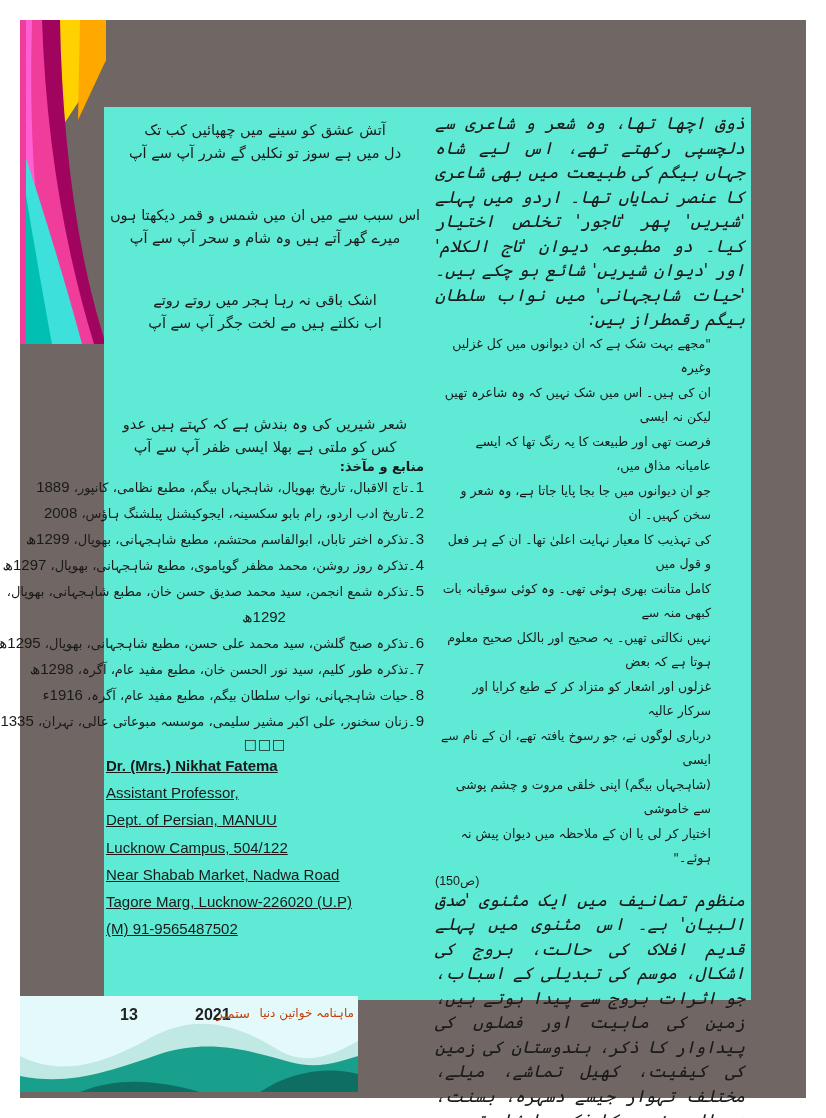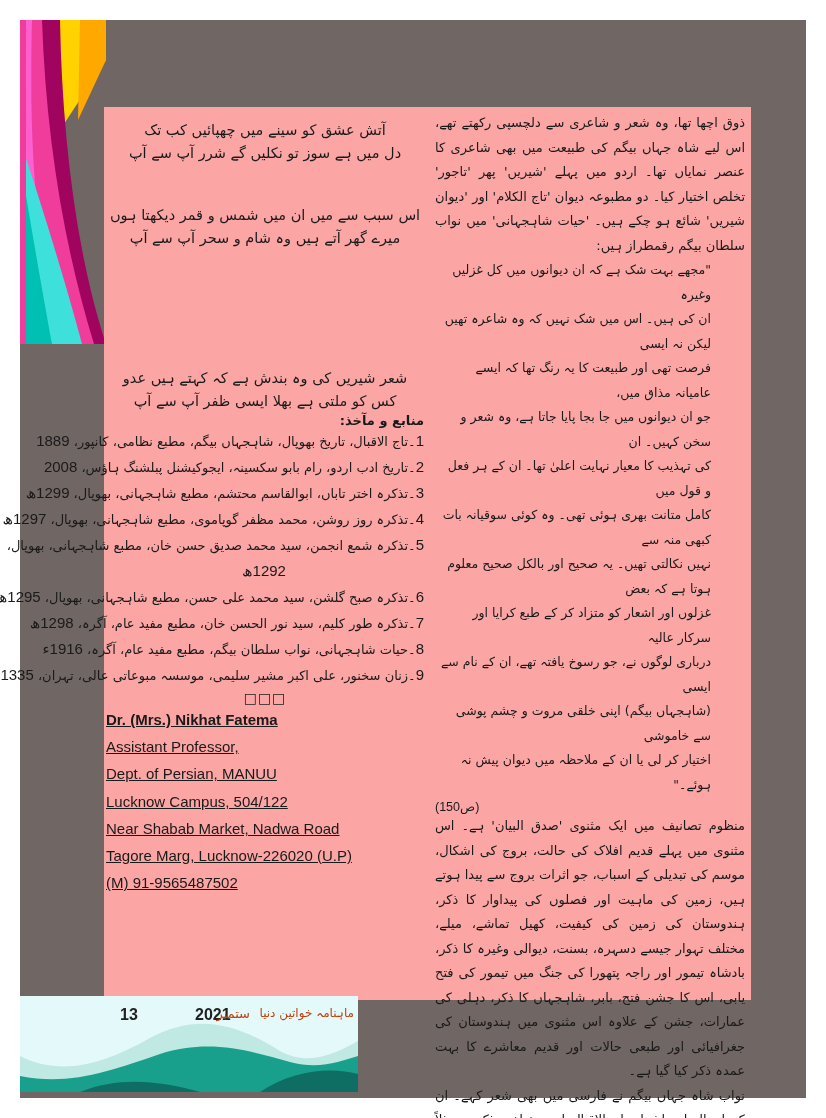--- a/index.html
+++ b/index.html
@@ -1,33 +1,33 @@
 <!DOCTYPE html>
 <html><head>
 <meta charset="utf-8">
 <style>
   html, body { margin:0; padding:0; background:#ffffff; }
   body { width:826px; height:1118px; position:relative; overflow:hidden;
          font-family:"DejaVu Sans", sans-serif; color:#1a1a1a; }
   .gray-bg { position:absolute; left:20px; top:20px; width:786px; height:1078px; background:#706764; }
   .deco-strip { position:absolute; left:20px; top:20px; width:86px; height:324px; overflow:hidden; }
   .deco-strip svg { width:100%; height:100%; display:block; }
-  .paper { position:absolute; left:104px; top:107px; width:647px; height:893px; background:#fca5a5; }
+  .paper { position:absolute; left:104px; top:107px; width:647px; height:893px; background:#5eead4; }
   .col-left { position:absolute; left:0; top:0; width:322px; height:893px; }
   .col-right { position:absolute; left:325px; top:0; width:322px; height:893px; }
   .urdu { direction:rtl; font-family:"DejaVu Sans", sans-serif; }
   .couplet { text-align:center; font-size:14.5px; line-height:23px; }
   .couplet-gap { height:39px; }
   .heading-ur { font-size:13px; font-weight:bold; padding-right:2px; }
   .ref { text-align:center; font-size:13px; line-height:25px; padding-right:2px; white-space:nowrap; }
   .ref .num { font-family:"Liberation Sans", sans-serif; font-size:15px; }
   .boxes { text-align:center; font-family:"DejaVu Sans", sans-serif; font-size:14px; letter-spacing:1px; margin:2px 0 0 0; }
   .author { direction:ltr; font-family:"Liberation Sans", sans-serif; font-size:15px; line-height:27.2px; padding-left:2px;text-decoration:underline; }
   .author .name { font-weight:bold; }
-  .para { text-align:justify; font-size:13px; line-height:24.5px; padding:0 6px; }
+  .para { text-align:justify; font-size:17px; line-height:24.5px; padding:0 6px;font-style:italic; }
   .quote { text-align:right; font-size:12.5px; line-height:24.5px; padding:0 40px 0 10px; }
   .pageref { direction:ltr; text-align:left; font-family:"Liberation Sans", sans-serif; font-size:12.5px; padding-left:6px; margin-top:2px; }
   .footer-wave { position:absolute; left:20px; top:996px; width:338px; height:96px; overflow:hidden; }
   .footer-wave svg { width:100%; height:100%; display:block; }
   .footer-text { position:absolute; top:10px; font-family:"Liberation Sans", sans-serif; font-weight:bold; font-size:16px; color:#222; }
   .footer-ur { position:absolute; top:10px; right:4px; font-size:12px; direction:rtl; color:#c2410c;text-align:right; }
 </style>
 </head>
 <body>
 
@@ -54,20 +54,24 @@
     <div class="urdu couplet">
       <div>آتش عشق کو سینے میں چھپائیں کب تک</div>
       <div>دل میں ہے سوز تو نکلیں گے شرر آپ سے آپ</div>
     </div>
     <div class="couplet-gap"></div>
     <div class="urdu couplet">
       <div>اس سبب سے میں ان میں شمس و قمر دیکھتا ہوں</div>
       <div>میرے گھر آتے ہیں وہ شام و سحر آپ سے آپ</div>
     </div>
     <div class="couplet-gap"></div>
+    <div class="urdu couplet">
+      <div>اشک باقی نہ رہا ہجر میں روتے روتے</div>
+      <div>اب نکلتے ہیں مے لخت جگر آپ سے آپ</div>
+    </div>
     <div class="couplet-gap"></div>
     <div class="couplet-gap"></div>
     <div class="urdu couplet">
       <div>شعر شیریں کی وہ بندش ہے کہ کہتے ہیں عدو</div>
       <div>کس کو ملتی ہے بھلا ایسی ظفر آپ سے آپ</div>
     </div>
 
     <div class="urdu heading-ur">منابع و مآخذ:</div>
 
     <div>

